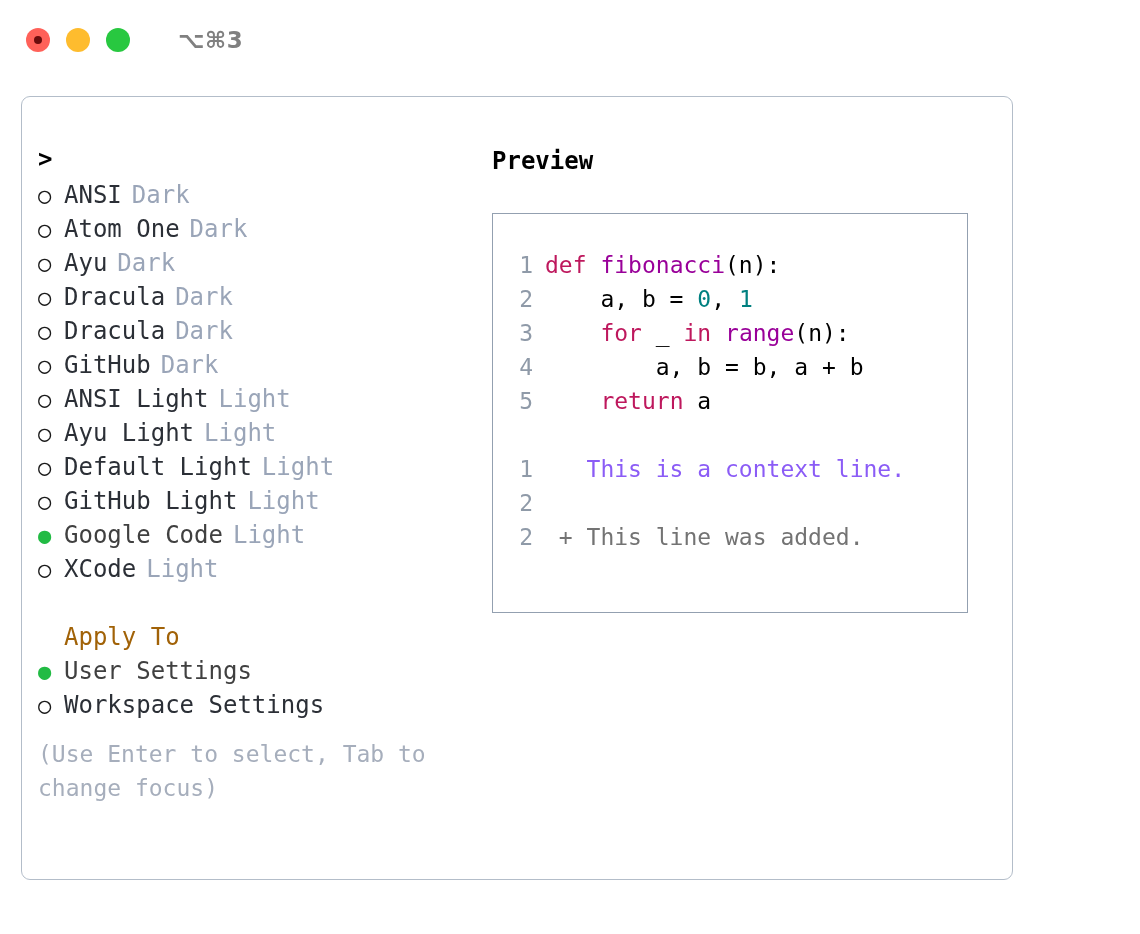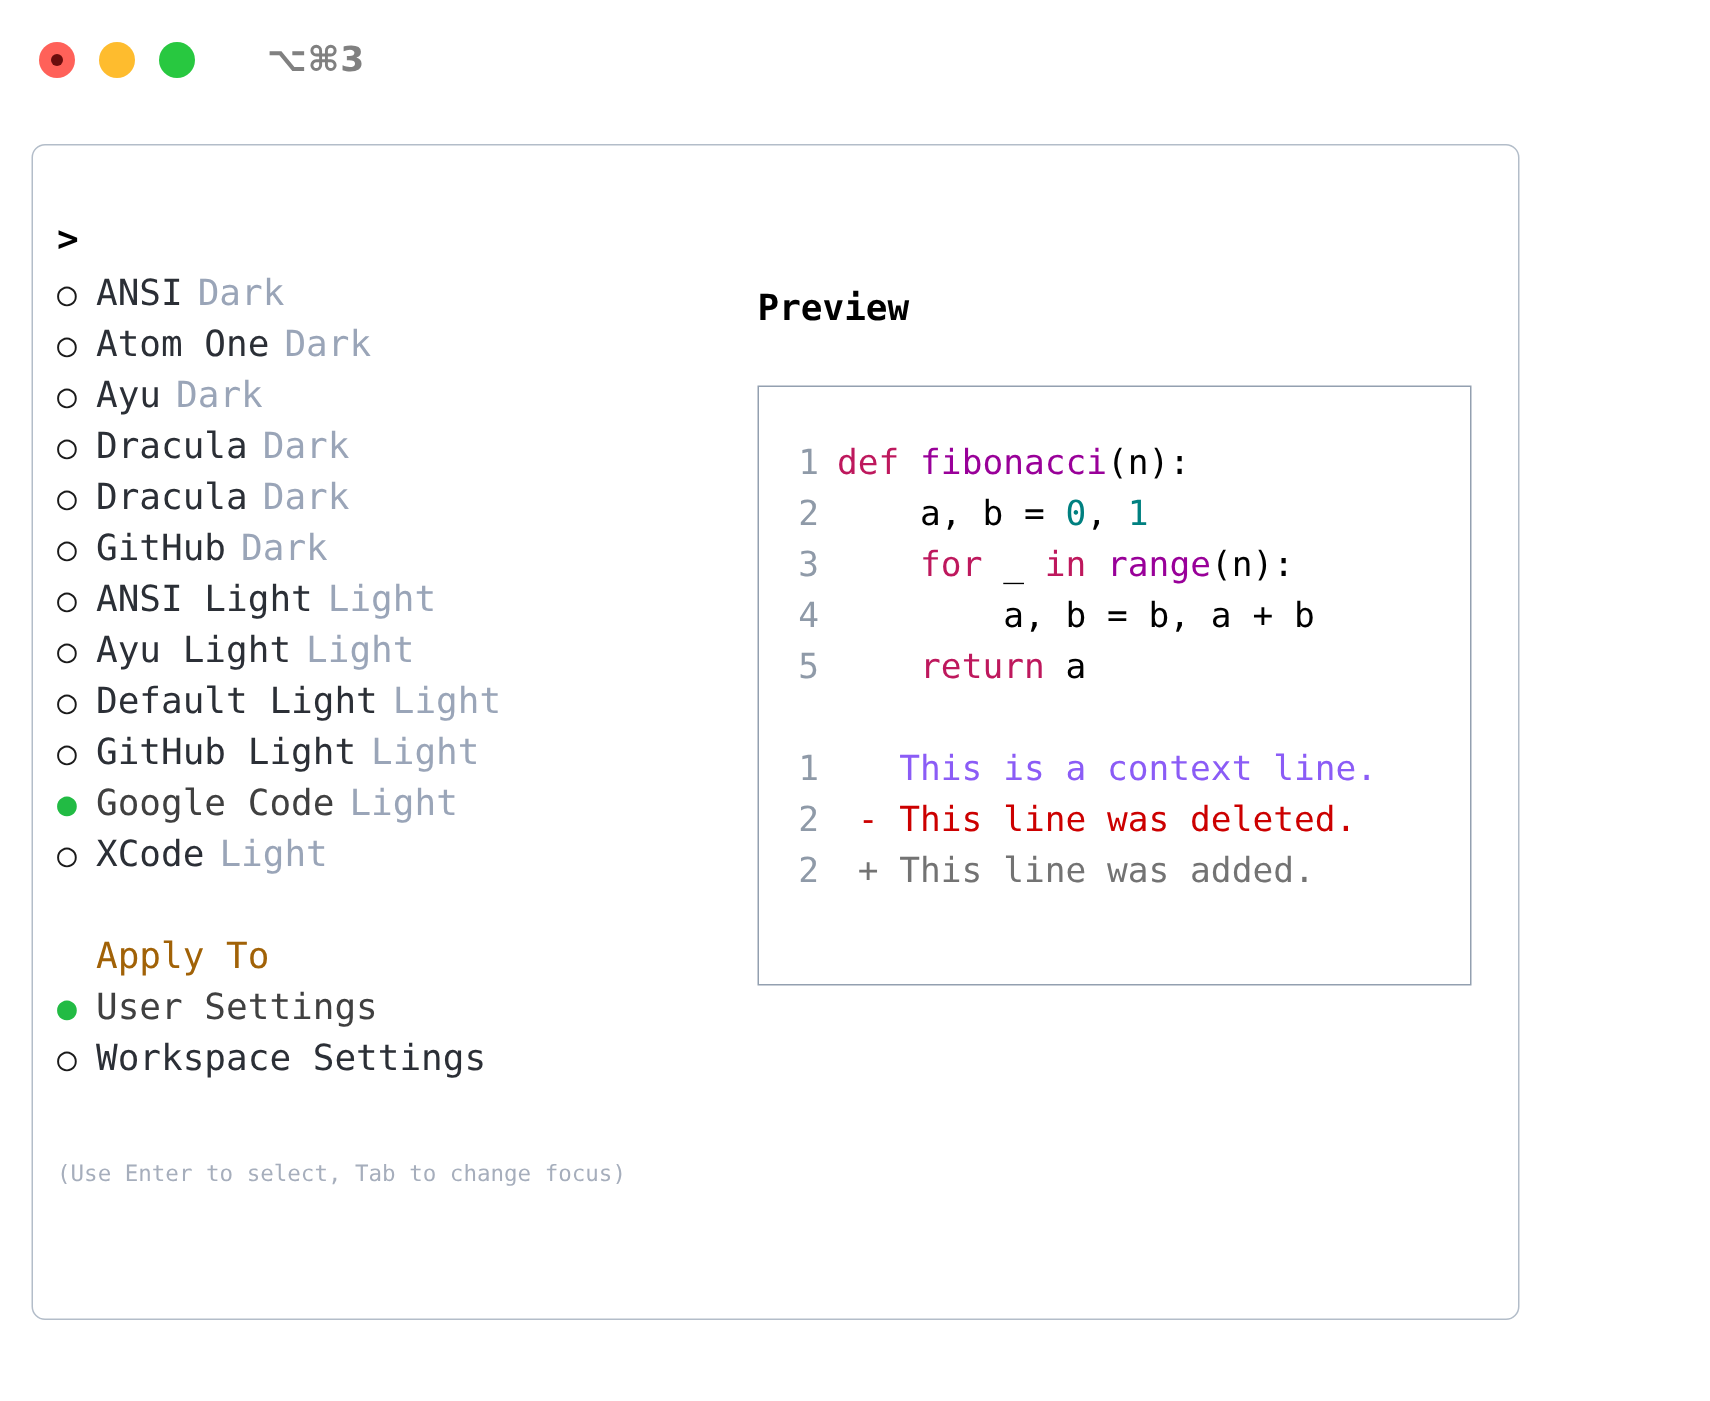--- a/index.html
+++ b/index.html
@@ -142,35 +142,34 @@
   }
   .tag {
     color: #9aa5b8;
     font-weight: 400;
     margin-left: 10px;
   }
 
   .spacer { height: 34px; }
 
   .hint {
-    margin-top: 40px;
+    margin-top: 12px;
     width: 420px;
     color: #a6aebc;
-    font-size: 15px;
+    font-size: 23px;
     line-height: 34px;
     white-space: normal;
   }
 
   
   .right-col {
     position: absolute;
-    left: 483px;
+    left: 470px;
     top: 50px;
     width: 500px;
-    margin-top: 44px;
   }
   .preview-title {
     font-size: 24px;
     font-weight: 700;
     color: #000000;
     margin-bottom: 38px;
   }
   .preview-box {
     width: 476px;
     height: 400px;
@@ -262,21 +261,21 @@
         <div class="preview-title">Preview</div>
         <div class="preview-box">
           <div id="code-block">
               <div class="code-line"><span class="gutter">1</span><span class="code-text"><span class="tok-kw">def </span><span class="tok-fn">fibonacci</span><span class="tok-pl">(n):</span></span></div>
               <div class="code-line"><span class="gutter">2</span><span class="code-text"><span class="tok-pl">    a, b = </span><span class="tok-num">0</span><span class="tok-pl">, </span><span class="tok-num">1</span></span></div>
               <div class="code-line"><span class="gutter">3</span><span class="code-text"><span class="tok-pl">    </span><span class="tok-kw">for</span><span class="tok-pl"> _ </span><span class="tok-kw">in</span><span class="tok-pl"> </span><span class="tok-fn">range</span><span class="tok-pl">(n):</span></span></div>
               <div class="code-line"><span class="gutter">4</span><span class="code-text"><span class="tok-pl">        a, b = b, a + b</span></span></div>
               <div class="code-line"><span class="gutter">5</span><span class="code-text"><span class="tok-pl">    </span><span class="tok-kw">return</span><span class="tok-pl"> a</span></span></div>
               <div class="code-line"><span class="gutter"></span><span class="code-text"><span class="tok-pl"> </span></span></div>
               <div class="code-line"><span class="gutter">1</span><span class="code-text"><span class="diff-ctx">   This is a context line.</span></span></div>
-              <div class="code-line"><span class="gutter">2</span><span class="code-text"><span class="diff-del"> - This line was deleted.</span></span></div>
+              <div class="code-line"><span class="gutter">2</span></div>
               <div class="code-line"><span class="gutter">2</span><span class="code-text"><span class="diff-add"> + This line was added.</span></span></div>
             </div>
         </div>
       </div>
 
     </div>
   </div>
 </div>
 
 </body></html>

